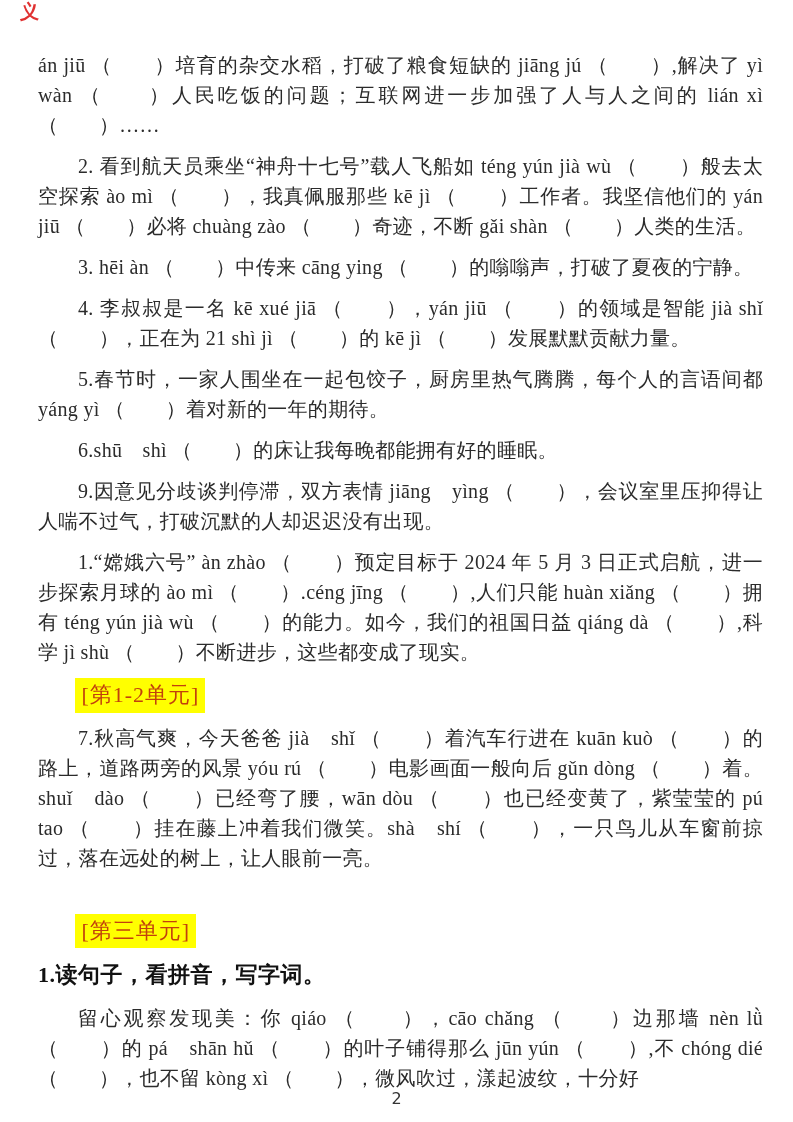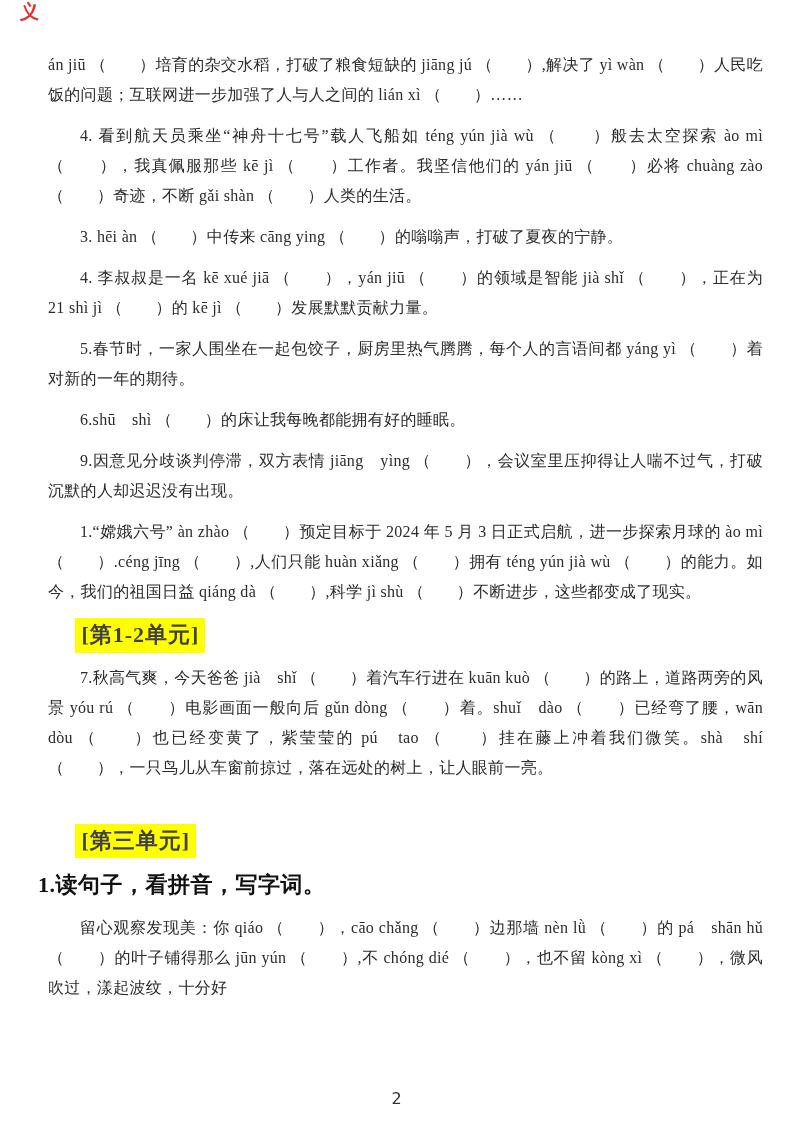--- a/index.html
+++ b/index.html
@@ -22,41 +22,41 @@
   .corner-mark {
     position: absolute;
     top: 2px;
     left: 20px;
     color: #e03131;
     font-size: 19px;
     font-weight: bold;
     line-height: 1;
   }
   .para {
-    font-size: 16px;
+    font-size: 20px;
     line-height: 30px;
-    margin: 0 0 11px 10px;
+    margin: 0 0 11px 0;
     text-align: justify;
     letter-spacing: 0.3px;
   }
   .indent {
     text-indent: 2em;
   }
   .hanging {
     text-indent: 0;
   }
   .unit-header-row {
     margin: 4px 0 10px 0;
   }
   .unit-header {
     display: inline-block;
     margin-left: 1.7em;
     background: #ffff00;
-    color: #404040;
-    font-weight: bold;
+    color: #c2410c;
+    font-weight: normal;
     font-size: 22px;
     line-height: 1.25;
     padding: 3px 6px 4px 6px;
     letter-spacing: 1px;
   }
   .unit-header-row.second {
     margin-top: 41px;
     margin-bottom: 12px;
   }
   .bold-heading {
@@ -80,21 +80,21 @@
 </style>
 </head>
 <body>
 
 <div class="page">
 
   <span class="corner-mark">义</span>
 
   <p class="para hanging">án jiū （　　）培育的杂交水稻，打破了粮食短缺的 jiāng jú （　　）,解决了 yì wàn （　　）人民吃饭的问题；互联网进一步加强了人与人之间的 lián xì （　　）……</p>
 
-  <p class="para indent">4. 看到航天员乘坐“神舟十七号”载人飞船如 téng yún jià wù （　　）般去太空探索 ào mì （　　），我真佩服那些 kē jì （　　）工作者。我坚信他们的 yán jiū （　　）必将 chuàng zào （　　）奇迹，不断 gǎi shàn （　　）人类的生活。</p>
+  <p class="para indent">2. 看到航天员乘坐“神舟十七号”载人飞船如 téng yún jià wù （　　）般去太空探索 ào mì （　　），我真佩服那些 kē jì （　　）工作者。我坚信他们的 yán jiū （　　）必将 chuàng zào （　　）奇迹，不断 gǎi shàn （　　）人类的生活。</p>
 
   <p class="para indent">3. hēi àn （　　）中传来 cāng ying （　　）的嗡嗡声，打破了夏夜的宁静。</p>
 
   <p class="para indent">4. 李叔叔是一名 kē xué jiā （　　），yán jiū （　　）的领域是智能 jià shǐ （　　），正在为 21 shì jì （　　）的 kē jì （　　）发展默默贡献力量。</p>
 
   <p class="para indent">5.春节时，一家人围坐在一起包饺子，厨房里热气腾腾，每个人的言语间都 yáng yì （　　）着对新的一年的期待。</p>
 
   <p class="para indent">6.shū　shì （　　）的床让我每晚都能拥有好的睡眠。</p>
 
   <p class="para indent">9.因意见分歧谈判停滞，双方表情 jiāng　yìng （　　），会议室里压抑得让人喘不过气，打破沉默的人却迟迟没有出现。</p>

